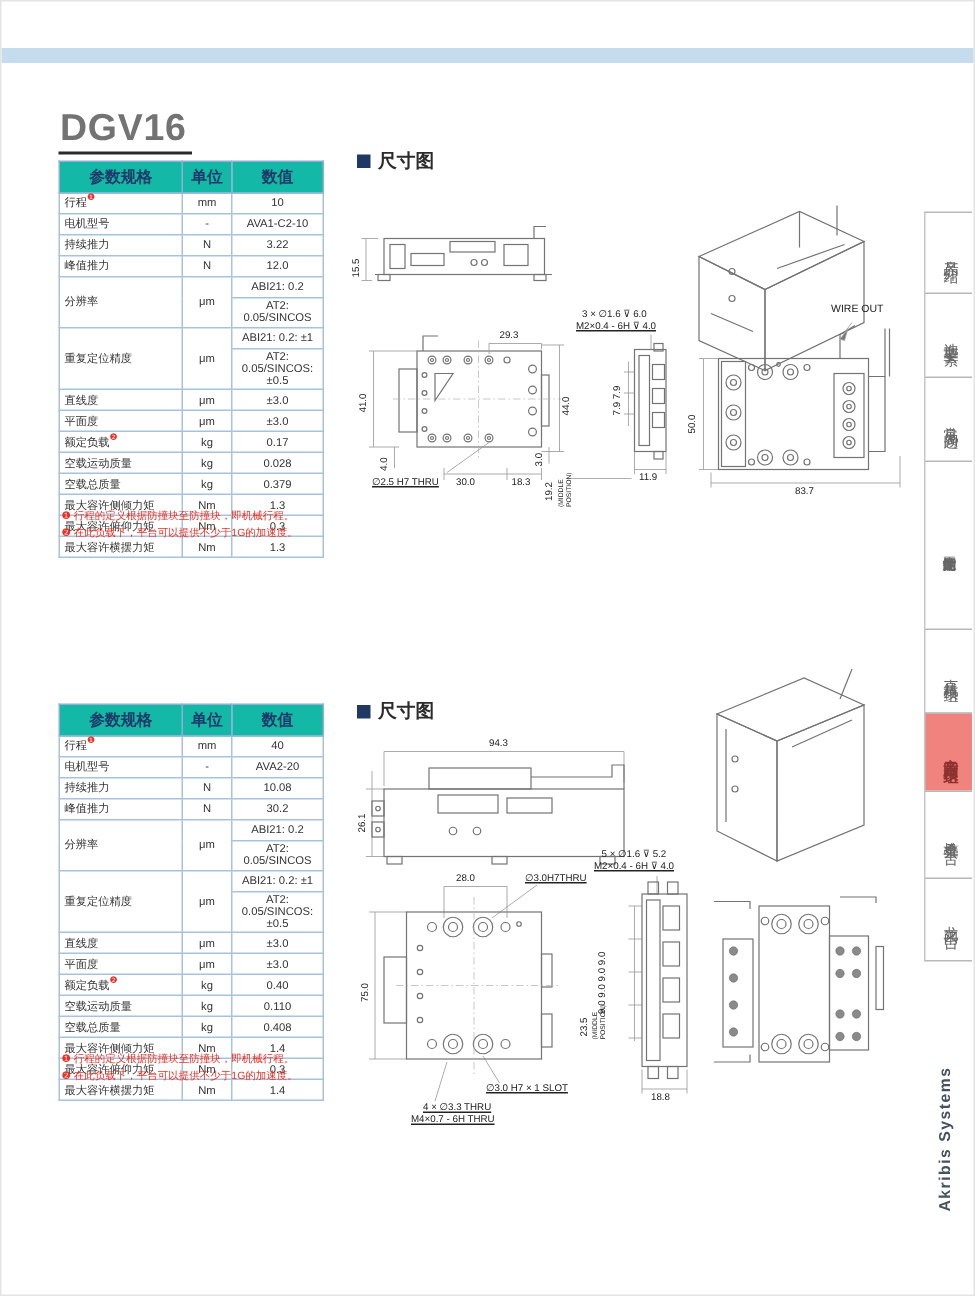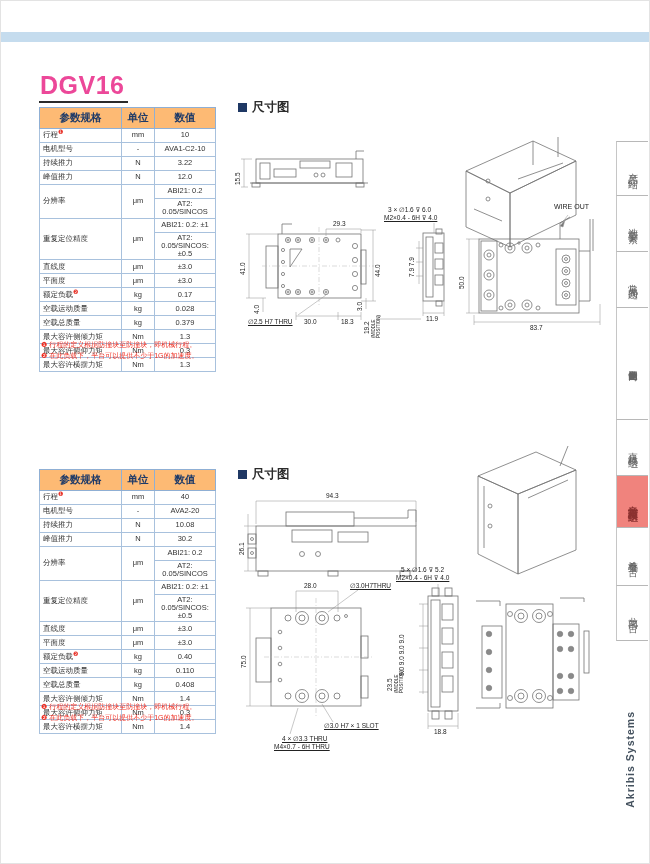--- a/index.html
+++ b/index.html
@@ -1,28 +1,28 @@
 <!DOCTYPE html>
 <html><head>
 <meta charset="utf-8">
 <style>
   html,body{margin:0;padding:0;background:#fff;}
   .page{position:relative;width:650px;height:864px;background:#fff;border:1px solid #e3e3e3;
         box-sizing:border-box;overflow:hidden;font-family:"Liberation Sans","DejaVu Sans",sans-serif;}
   .band{position:absolute;top:31px;left:0;width:650px;height:10px;background:#c5dcee;}
   .pagetitle{position:absolute;top:6px;right:5px;font-size:30px;line-height:38px;color:#111;
              background:#fff;padding:0 9px;z-index:2;font-weight:500;letter-spacing:1px;}
-  .model{position:absolute;font-size:25px;font-weight:600;color:#ec4899;
+  .model{position:absolute;font-size:25px;font-weight:600;color:#737373;
          border-bottom:2px solid #2a2a2a;padding:0 4px 1px 1px;letter-spacing:0.5px;}
   .dimtitle{position:absolute;display:flex;align-items:center;gap:5px;font-size:12.5px;
             font-weight:bold;color:#2b2b2b;}
   .sq{width:9px;height:9px;background:#1f3864;}
   
   .spec{position:absolute;border-collapse:collapse;background:#fff;table-layout:fixed;}
-  .spec th{background:#fdba74;color:#1e3a68;font-size:10.5px;padding:3px 0;
+  .spec th{background:#14b8a6;color:#1e3a68;font-size:10.5px;padding:3px 0;
            border:1px solid #8fafd4;font-weight:bold;}
   .spec td{border:1px solid #a8c1dd;font-size:7.5px;color:#333;padding:1px 3px;height:11px;
            line-height:1.1;}
   .spec td.c{text-align:center;padding:1px 1px;}
   sup.mark{color:#e8342a;font-size:6px;vertical-align:super;line-height:0;}
   .note{position:absolute;font-size:7px;color:#ef2f23;line-height:11px;white-space:nowrap;}
   
   .draw{position:absolute;}
   .draw svg{position:absolute;left:0;top:0;}
   .ln{stroke:#737373;stroke-width:0.8;fill:none;}

